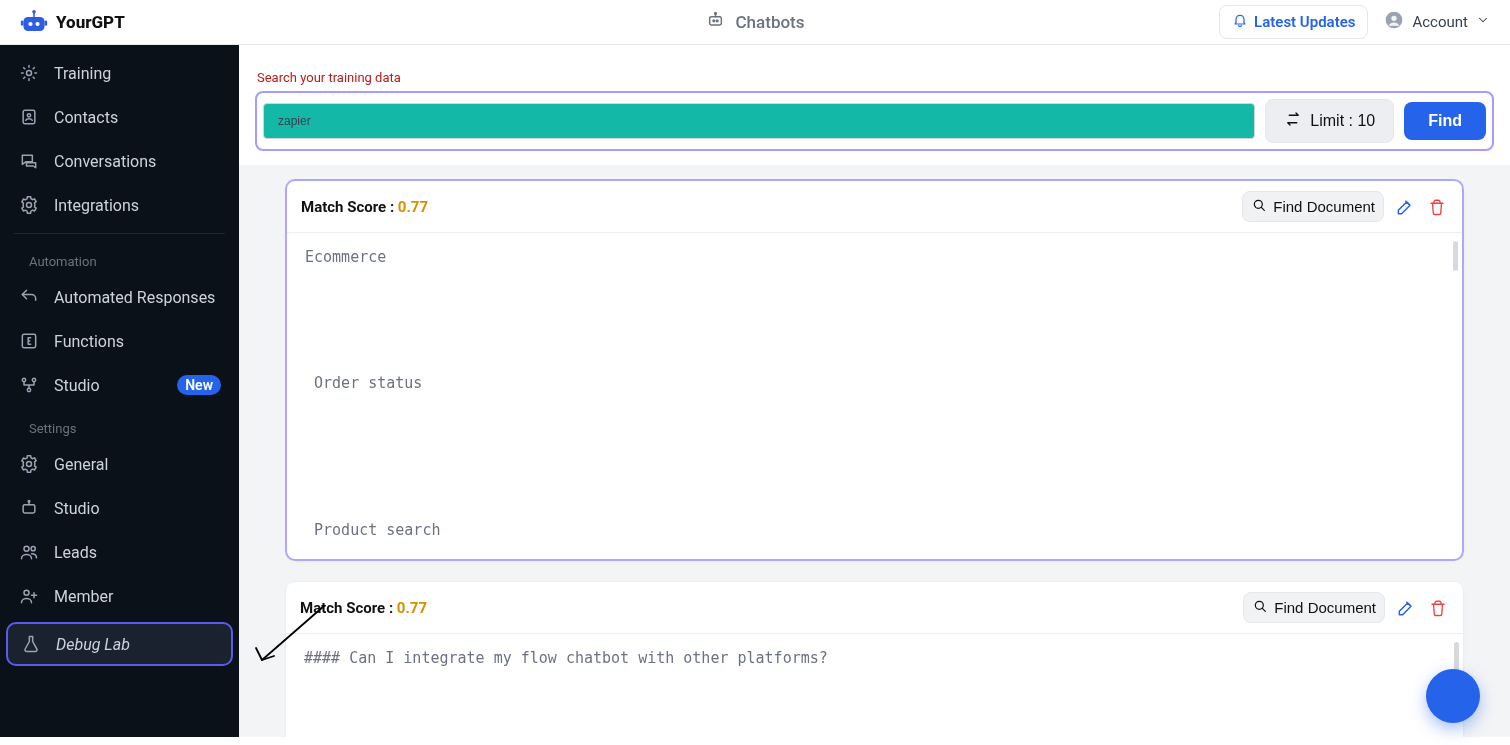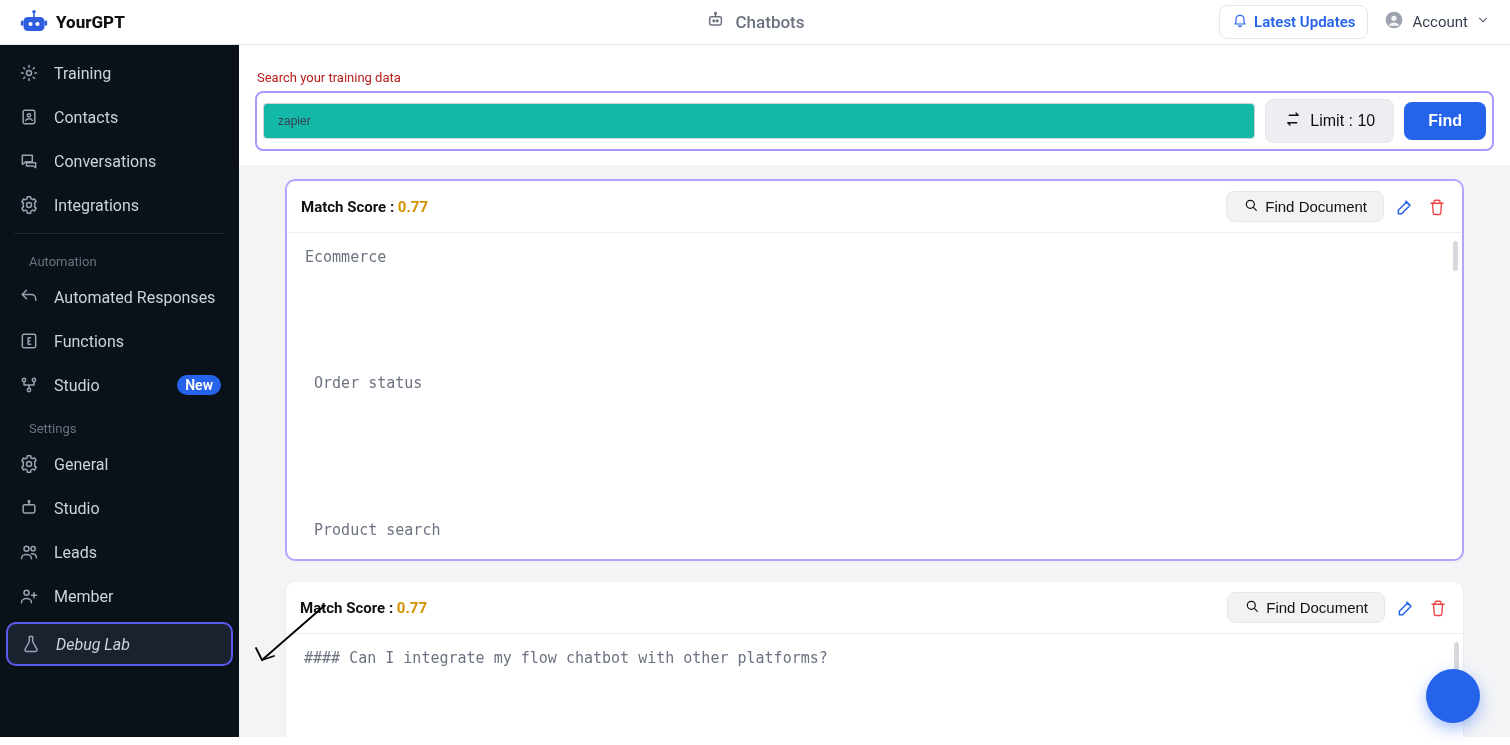--- a/index.html
+++ b/index.html
@@ -40,21 +40,21 @@
   .find-btn { color:#fff; font-weight:600; font-size:16px; border:none; border-radius:8px; padding:10px 24px; cursor:pointer;}
 
   .results { flex:1; overflow-y:auto; padding:14px 46px 14px 46px; display:flex; flex-direction:column; gap:20px;}
   
   .card { background:#fff; border-radius:10px; border:1px solid #eceef1; box-shadow:0 1px 2px rgba(0,0,0,0.03);}
   .card.hl { border:2px solid #b0a6ff;}
   .card-head { display:flex; align-items:center; padding:10px 14px; border-bottom:1px solid #eceef1;}
   .match-label { font-weight:700; font-size:15px; color:#111;}
   .score { color:#d49100; font-weight:700;}
   .card-actions { margin-left:auto; display:flex; align-items:center; gap:10px;}
-  .find-doc { display:flex; align-items:center; gap:6px; background:#f1f2f4; border:1px solid #e5e7eb; border-radius:8px; padding:5px 16px; font-size:15px; color:#111; cursor:pointer;}
+  .find-doc { display:flex; align-items:center; gap:6px; background:#f1f2f4; border:1px solid #e5e7eb; border-radius:8px; padding:5px 8px; font-size:15px; color:#111; cursor:pointer;}
   .icon-btn { width:22px; height:22px; display:flex; align-items:center; justify-content:center; cursor:pointer;}
   .edit-icon { color:#2563eb;}
   .trash-icon{ color:#ef4444;}
   .card-body { padding:14px 18px 18px; font-family: ui-monospace, Menlo, Consolas, monospace; font-size:15px; color:#6b7280; white-space:pre-wrap; line-height:1.4; position:relative; max-height:330px; overflow:hidden;}
   .card-body.scroll::after{content:"";position:absolute;right:4px;top:8px;width:5px;height:30px;background:#d6d9de;border-radius:3px;}
 
   
   .arrow-annot { position:absolute; left:244px; top:598px; z-index:20; pointer-events:none;}
   
   

